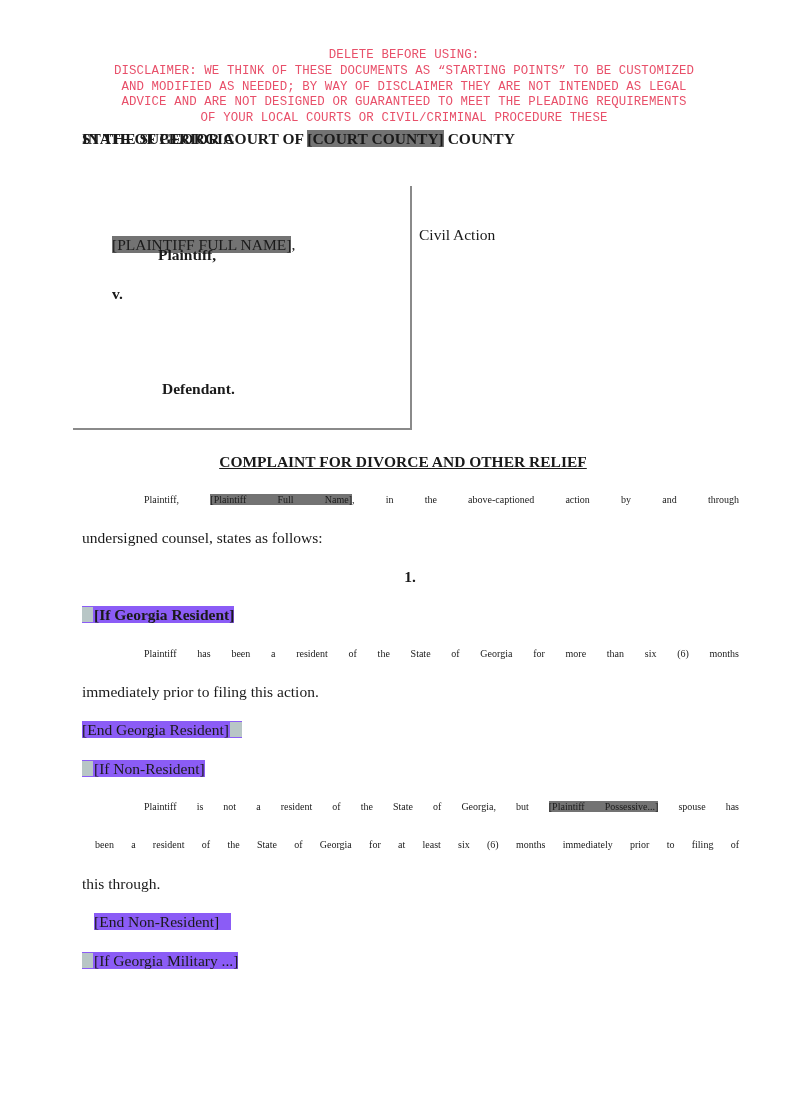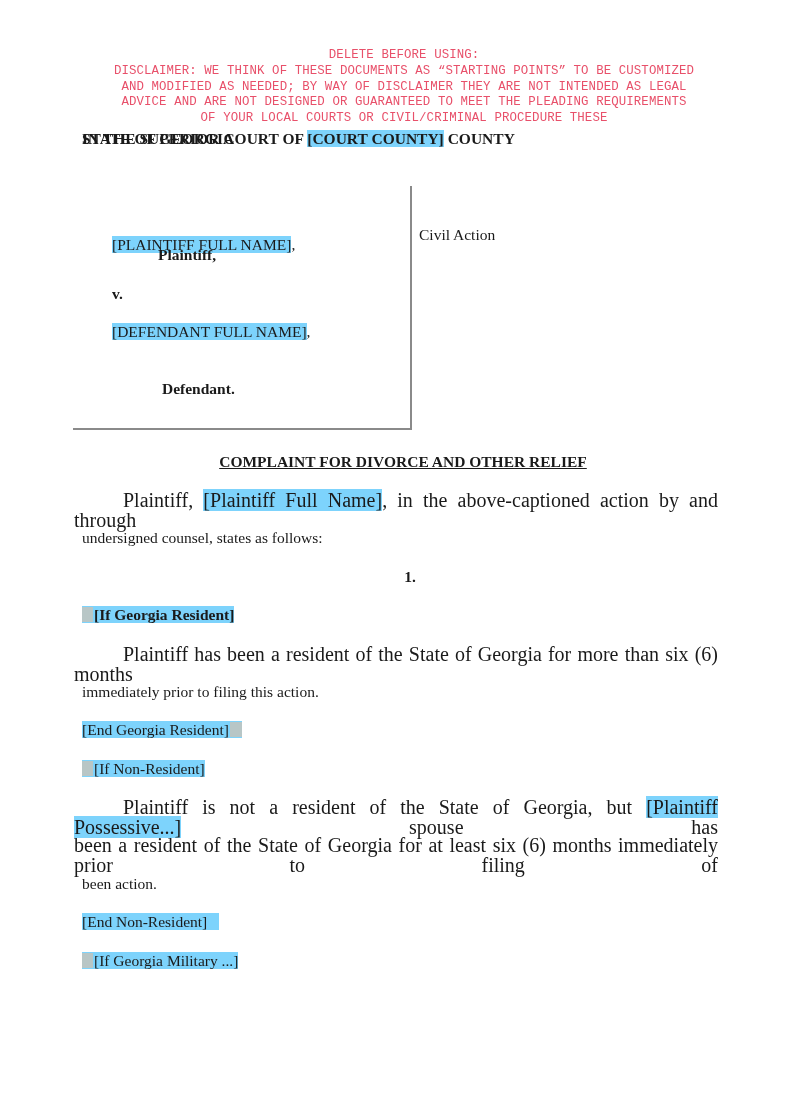--- a/index.html
+++ b/index.html
@@ -8,37 +8,37 @@
   .page { position: absolute; left: 0; top: 0; width: 800px; height: 1100px; border-radius: 6px; }
 
   .disclaimer { position: absolute; left: 60px; width: 688px; top: 48px;
     text-align: center; font-family: "Liberation Mono", monospace;
     font-size: 12.4px; line-height: 15.8px; color: #e8506a; letter-spacing: 0.1px; }
 
   .court-title { position: absolute; left: 0; width: 806px; top: 129px; text-align: center;
     font-weight: bold; font-size: 15.5px; line-height: 20px; }
   .court-title .line { display: block; }
 
-  .hl { background: #7dd3fc; }
-  .gray { background: #7dd3fc; }
+  .hl { background: #737373; }
+  .gray { background: #8b5cf6; }
   .anchor { display: inline-block; width: 11px; height: 15px; background: #b8c6c6;
     vertical-align: -2px; margin-right: 1px; }
   .anchor-end { display: inline-block; width: 12px; height: 15px; background: #b8c6c6;
     vertical-align: -2px; margin-left: 1px; }
 
   .caption-vline { position: absolute; left: 410px; top: 186px; width: 1.5px; height: 243px; background: #8a8a8a; }
   .caption-hline { position: absolute; left: 73px; top: 428px; width: 339px; height: 1.5px; background: #8a8a8a; }
 
   .cap { position: absolute; font-size: 15.5px; line-height: 20px; white-space: nowrap; }
   .b { font-weight: bold; }
 
   .heading { position: absolute; left: 0; width: 806px; top: 452px; text-align: center;
     font-weight: bold; font-size: 15.5px; text-decoration: underline; line-height: 20px; }
 
-  .para { position: absolute; left: 74px; width: 644px; font-size: 20px; line-height: 20px; }
+  .para { position: absolute; left: 95px; width: 644px; font-size: 10px; line-height: 20px; }
   .justify { text-align: justify; text-align-last: justify; }
   .indent { text-indent: 49px; }
   .num { position: absolute; left: 0; width: 820px; text-align: center; font-weight: bold; font-size: 15.5px; }
   .line { position: absolute; left: 82px; font-size: 15.5px; line-height: 20px; white-space: nowrap; }
 </style>
 </head>
 <body>
 
 <div class="page">
 
@@ -54,21 +54,20 @@
     <span class="line"><span>IN THE SUPERIOR COURT OF </span><span class="hl">[COURT COUNTY]</span><span> COUNTY</span></span>
     <span class="line">STATE OF GEORGIA</span>
   </div>
 
   <div class="caption-vline"></div>
   <div class="caption-hline"></div>
 
   <div class="cap" style="left:112px; top:206px;margin-top:29px;"><span class="hl">[PLAINTIFF FULL NAME]</span><span>,</span></div>
   <div class="cap b" style="left:158px; top:245px;">Plaintiff,</div>
   <div class="cap b" style="left:112px; top:284px;">v.</div>
-  <div class="cap" style="left:112px; top:322px;"><span class="hl">[DEFENDANT FULL NAME]</span><span>,</span></div>
   <div class="cap b" style="left:162px; top:379px;">Defendant.</div>
 
   <div class="cap" style="left:419px; top:225px;">Civil Action</div>
 
   <div class="heading">COMPLAINT FOR DIVORCE AND OTHER RELIEF</div>
 
   <div class="para justify indent" style="top:490px;"><span>Plaintiff, </span><span class="hl">[Plaintiff Full Name]</span><span>, in the above-captioned action by and through</span></div>
   <div class="line" style="top:528px;">undersigned counsel, states as follows:</div>
 
   <div class="num" style="top:568px;">1.</div>
@@ -77,19 +76,19 @@
 
   <div class="para justify indent" style="top:644px;">Plaintiff has been a resident of the State of Georgia for more than six (6) months</div>
   <div class="line" style="top:682px;">immediately prior to filing this action.</div>
 
   <div class="line" style="top:720px;"><span class="gray"><span>[End Georgia Resident]</span><span class="anchor-end"></span></span></div>
 
   <div class="line" style="top:759px;"><span class="gray"><span class="anchor"></span><span>[If Non-Resident]</span></span></div>
 
   <div class="para justify indent" style="top:797px;"><span>Plaintiff is not a resident of the State of Georgia, but </span><span class="hl">[Plaintiff Possessive...]</span><span> spouse has</span></div>
   <div class="para justify" style="top:835px;">been a resident of the State of Georgia for at least six (6) months immediately prior to filing of</div>
-  <div class="line" style="top:874px;">been action.</div>
+  <div class="line" style="top:874px;">this through.</div>
 
-  <div class="line" style="top:912px;"><span class="gray" style="padding-right:12px;"><span>[End Non-Resident]</span></span></div>
+  <div class="line" style="top:912px;margin-left:12px;"><span class="gray" style="padding-right:12px;"><span>[End Non-Resident]</span></span></div>
 
   <div class="line" style="top:951px;"><span class="gray"><span class="anchor"></span><span>[If Georgia Military ...]</span></span></div>
 
 </div>
 
 </body></html>

